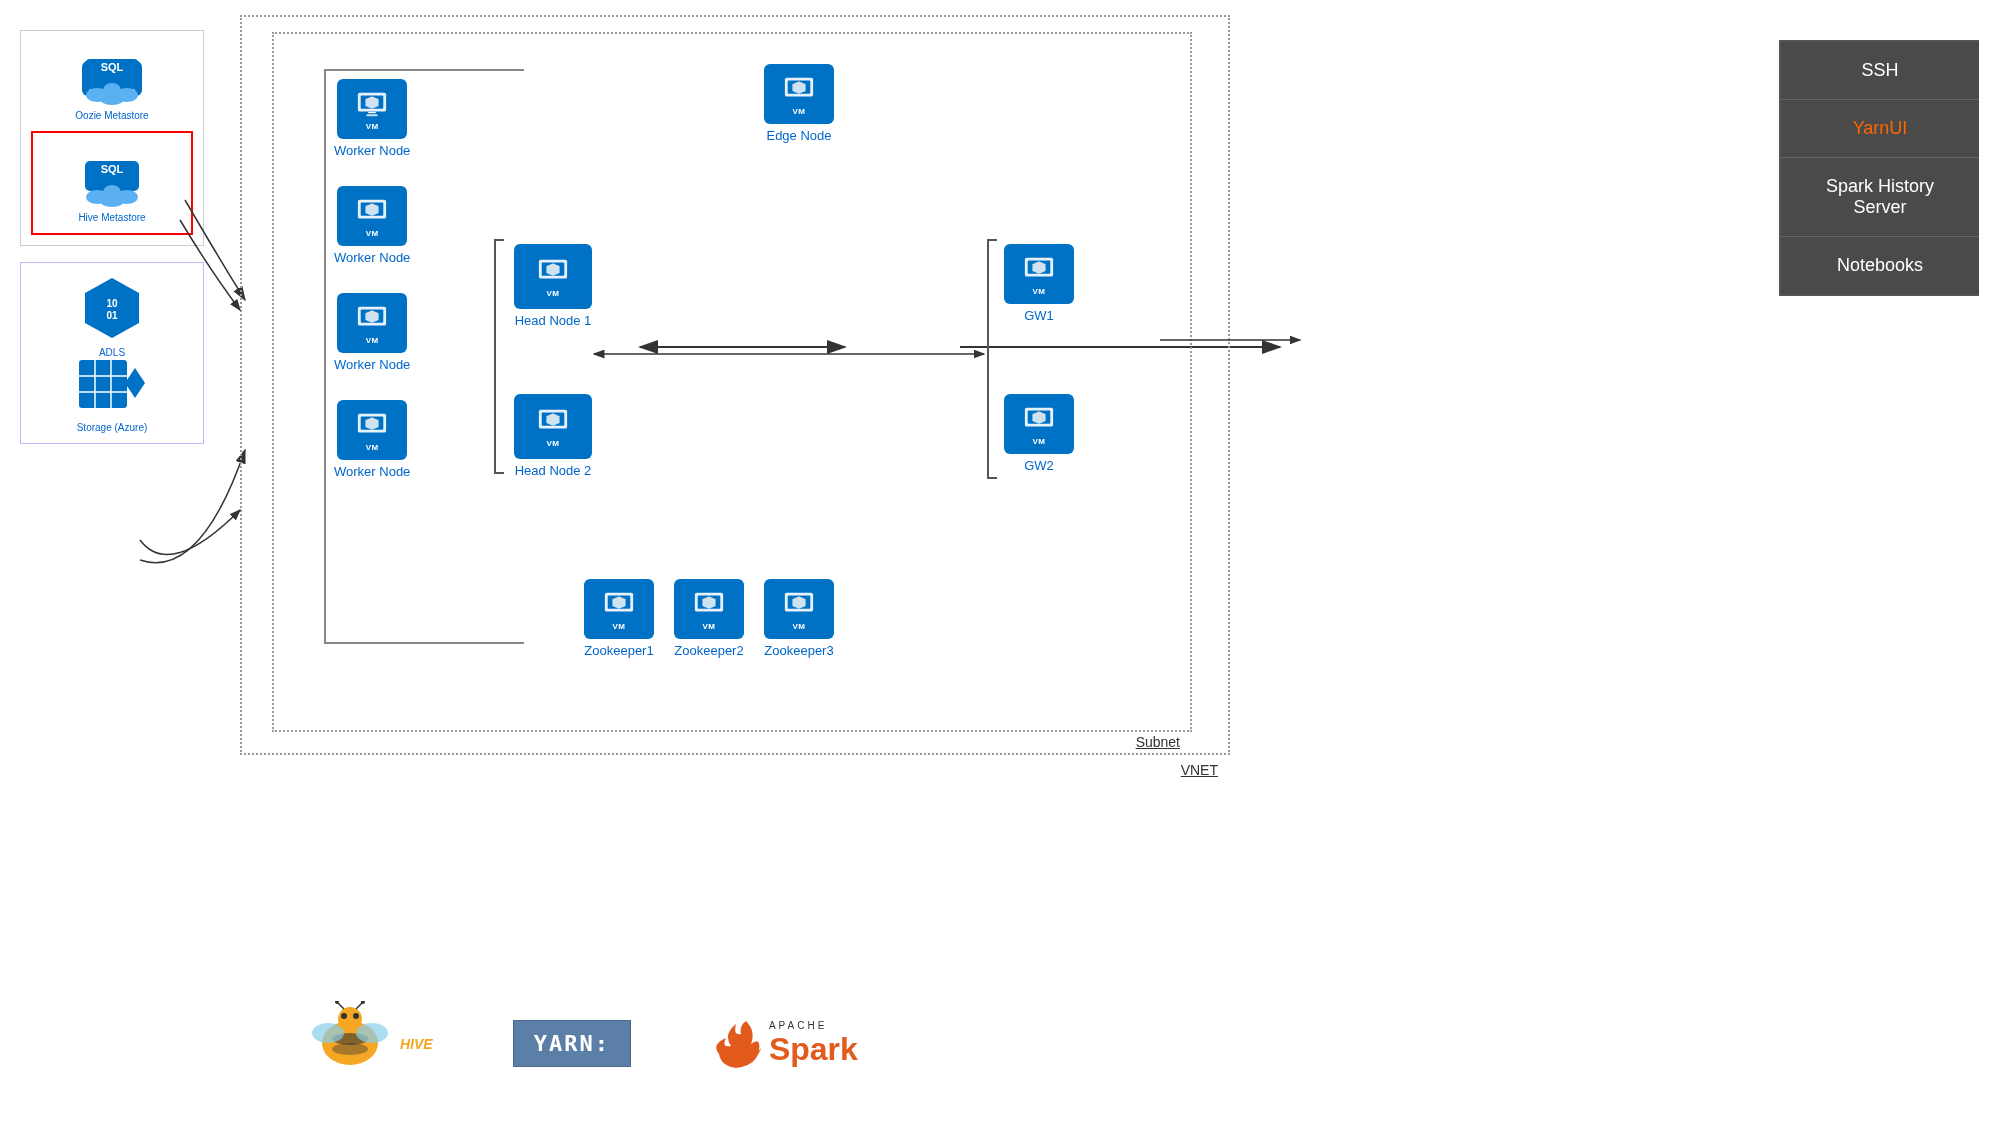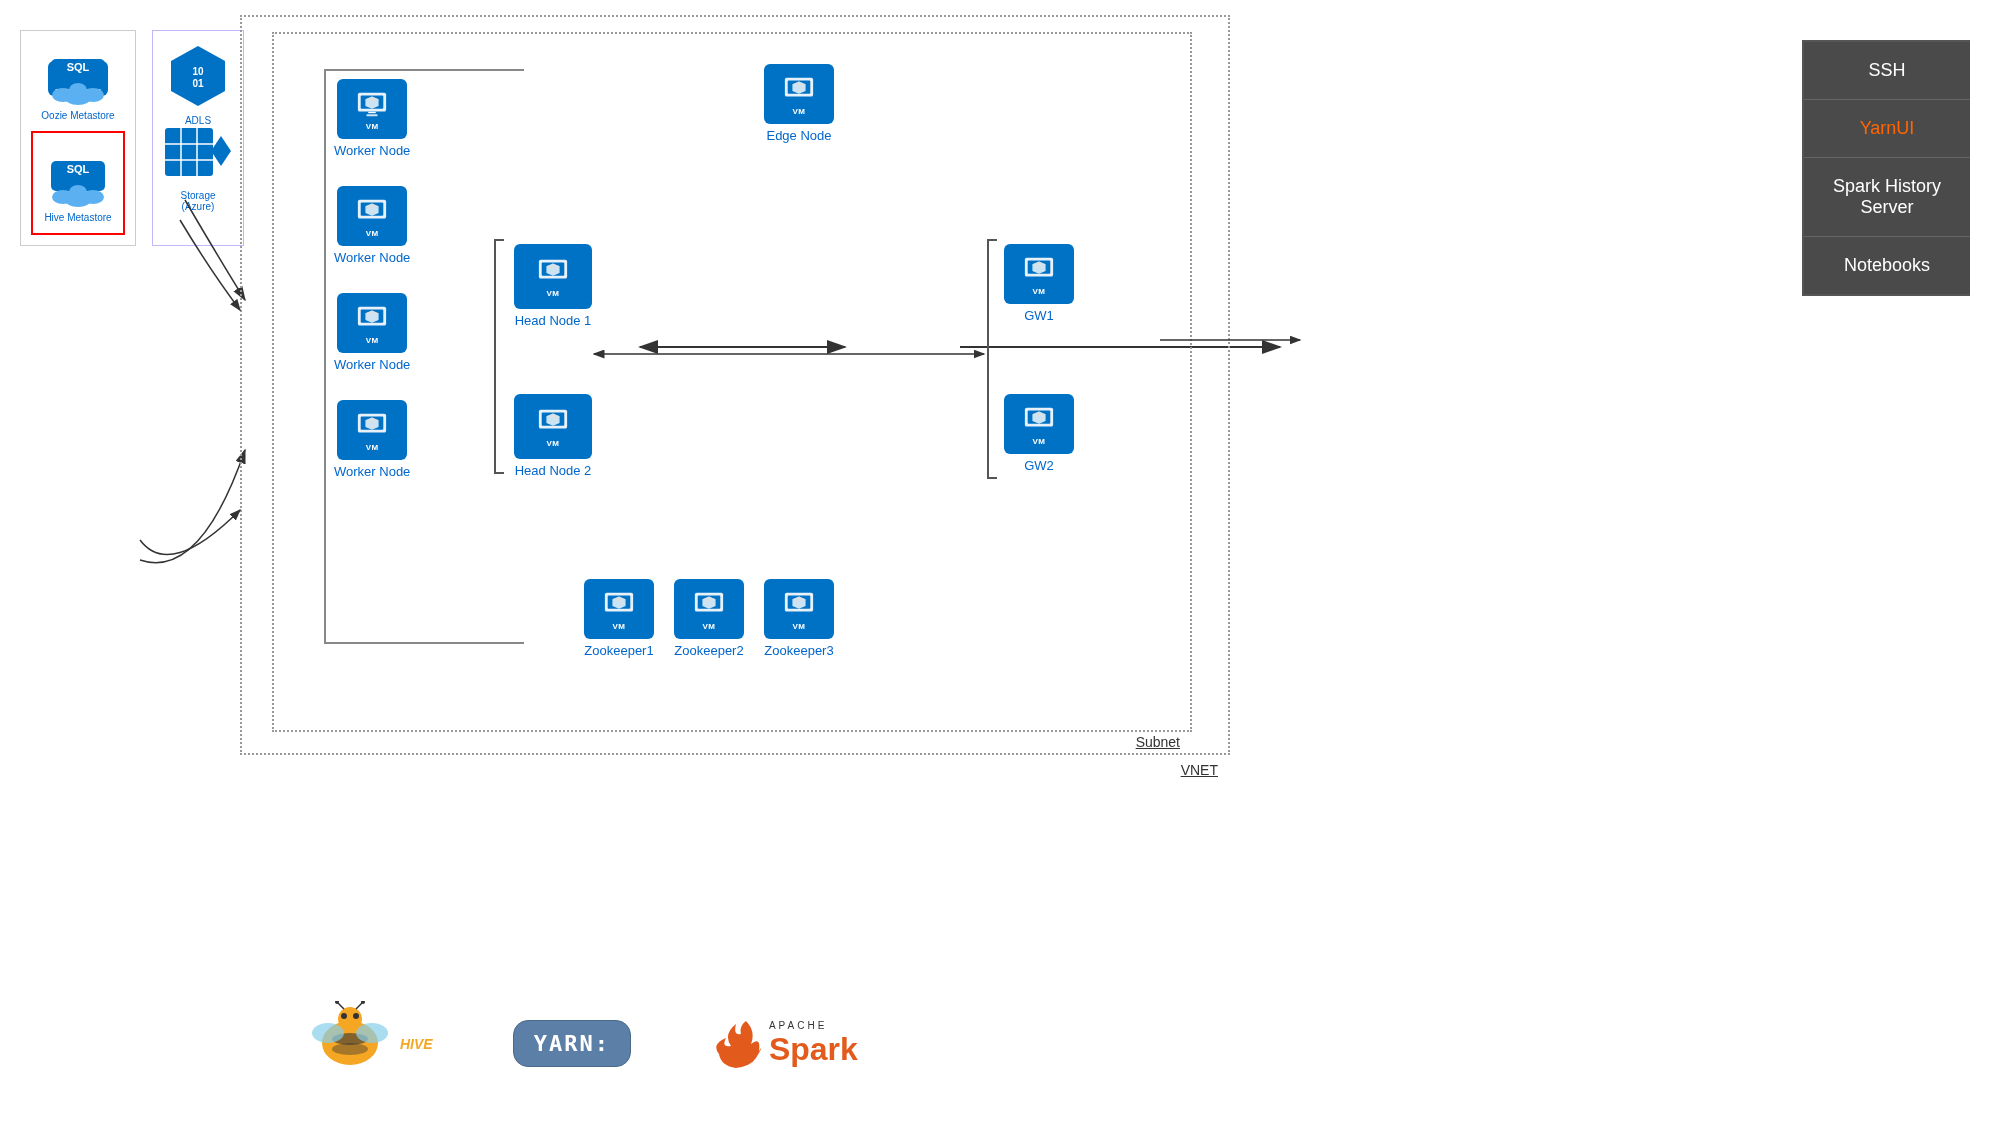--- a/index.html
+++ b/index.html
@@ -10,23 +10,23 @@
       font-family: 'Segoe UI', Arial, sans-serif;
       overflow: hidden;
       position: relative;
     }
 
     
     .left-panel {
       position: absolute;
       left: 20px;
       top: 30px;
-      width: 160px;
+      width: 184px;
       display: flex;
-      flex-direction: row;
+      flex-direction: column;
       gap: 16px;
     }
 
     .metastore-box {
       border: 1px solid #ccc;
       padding: 10px;
       display: flex;
       flex-direction: column;
       align-items: center;
       gap: 8px;
@@ -546,21 +546,21 @@
 
 <svg style="position:absolute;left:1160px;top:300px;width:160px;height:80px;pointer-events:none;">
   <defs>
     <marker id="arr3" markerWidth="8" markerHeight="6" refX="7" refY="3" orient="auto">
       <polygon points="0 0, 8 3, 0 6" fill="#333"></polygon>
     </marker>
   </defs>
   <line x1="0" y1="40" x2="140" y2="40" stroke="#333" stroke-width="1.5" marker-end="url(#arr3)"></line>
 </svg>
 
-<div class="right-panel" style="position:absolute;right:26px;top:40px;width:168px;">
+<div class="right-panel" style="position:absolute;right:17px;top:40px;width:200px;">
   <div class="right-item">SSH</div>
   <div class="right-item yarnui-item">YarnUI</div>
   <div class="right-item" style="white-space:pre-line;">Spark History
 Server</div>
   <div class="right-item">Notebooks</div>
 </div>
 
 <div class="bottom-logos">
 
   <div style="display:flex;flex-direction:row;align-items:center;">
@@ -582,21 +582,21 @@
 
       <line x1="44" y1="8" x2="38" y2="2" stroke="#333" stroke-width="1.5"></line>
       <line x1="56" y1="8" x2="62" y2="2" stroke="#333" stroke-width="1.5"></line>
       <circle cx="37" cy="1" r="2" fill="#333"></circle>
       <circle cx="63" cy="1" r="2" fill="#333"></circle>
     </svg>
     <span style="font-size:14px;color:#f5a623;font-weight:bold;font-style:italic;">HIVE</span>
   </div>
 
   <div>
-    <div style="background:#5b7fa6;padding:10px 20px;border-radius:15px;border:1px solid #4a6a8a;">
+    <div style="background:#5b7fa6;padding:10px 20px;border-radius:0;border:1px solid #4a6a8a;">
       <span style="color:white;font-size:22px;font-weight:bold;font-family:monospace;letter-spacing:2px;">YARN:</span>
     </div>
   </div>
 
   <div style="display:flex;align-items:center;gap:8px;">
 
     <svg width="50" height="55" viewBox="0 0 50 55">
       <path d="M35,5 Q45,15 40,28 Q50,20 48,35 Q55,25 45,42 Q40,50 25,52 Q10,50 8,38 Q0,28 15,22 Q10,32 20,30 Q12,18 25,8 Q22,20 30,18 Q28,10 35,5Z" fill="#e25a1c"></path>
     </svg>
     <div>

